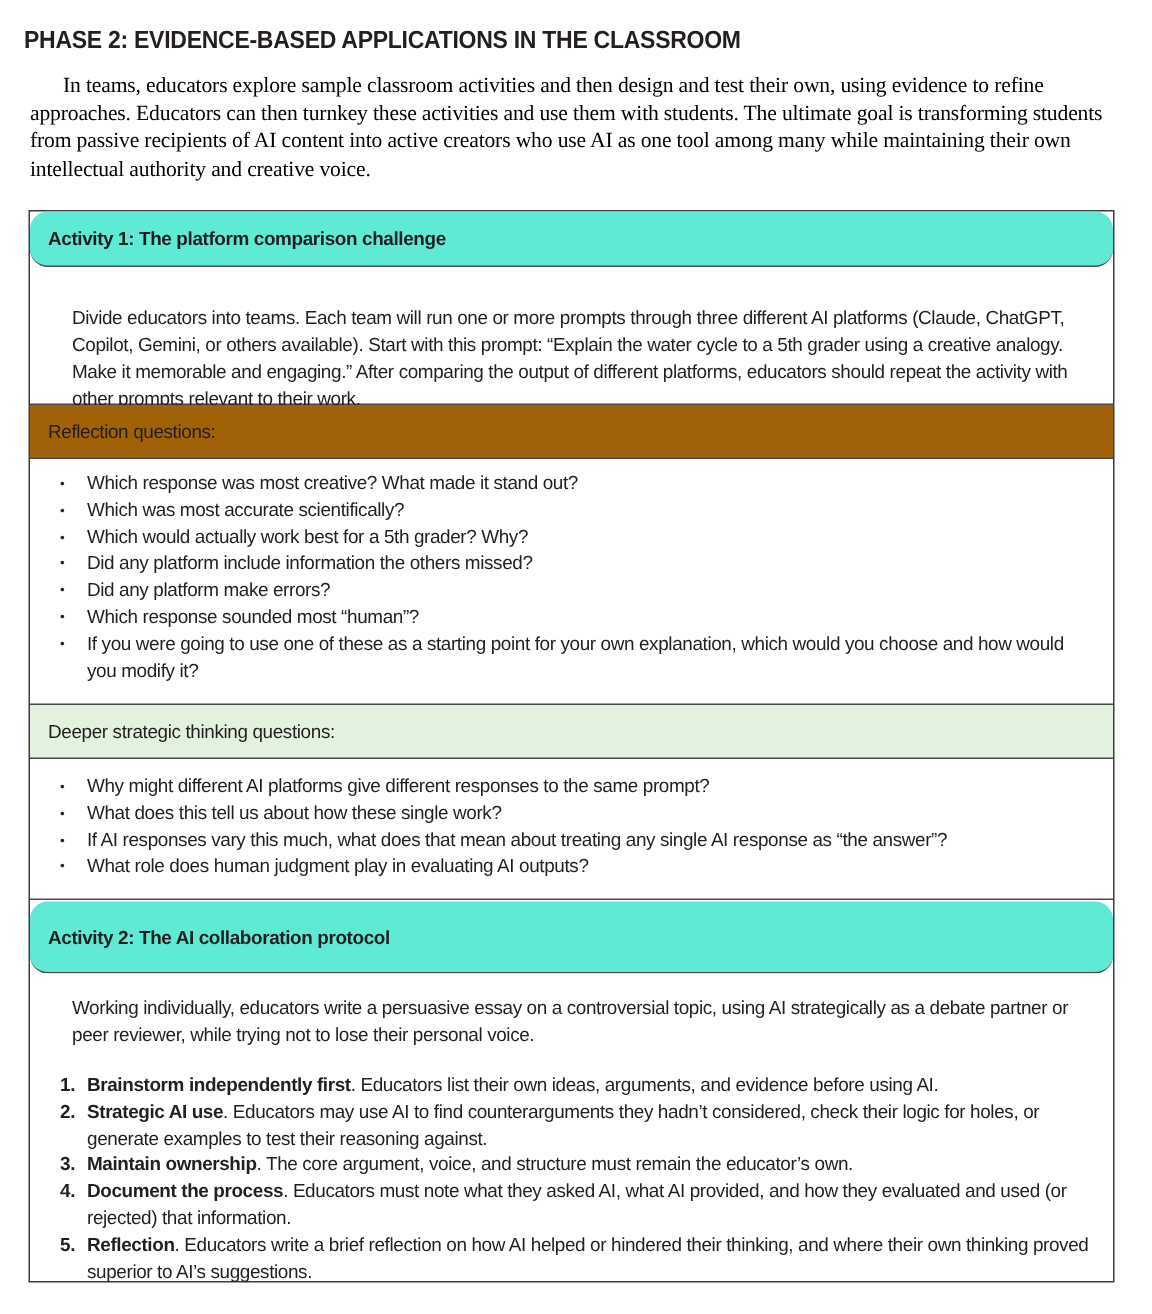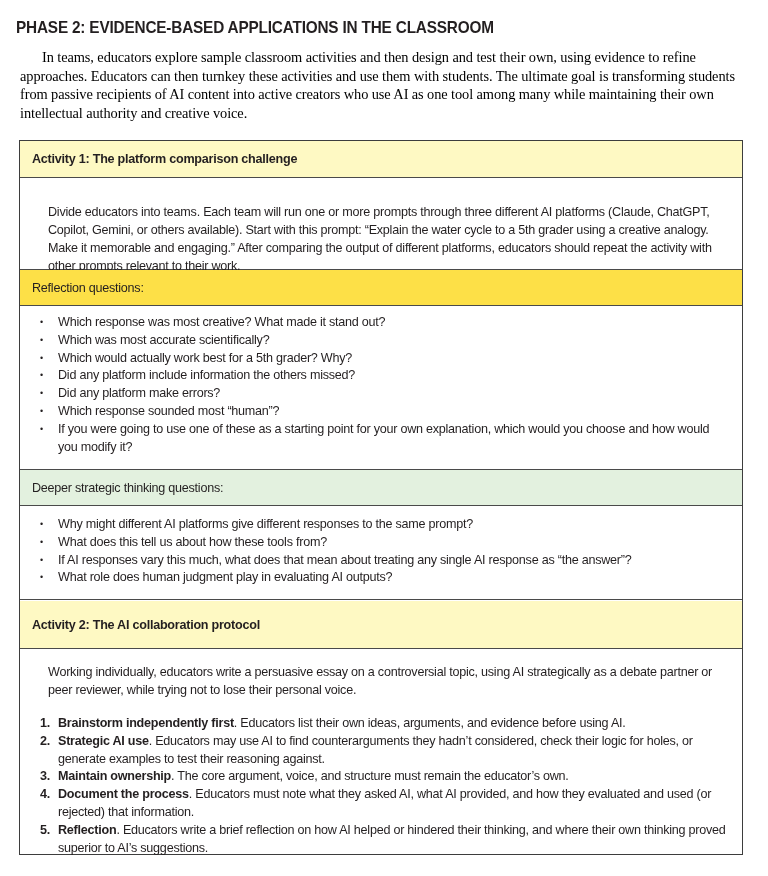--- a/index.html
+++ b/index.html
@@ -16,22 +16,22 @@
     color: #000000; text-indent: 22px; margin: 4px; letter-spacing: -0.1px;
   }
   .tbl {
     position: absolute; left: 19px; top: 140px; width: 724px; height: 715px;
     border: 1px solid #3d3d3d; box-sizing: border-box;
     font-family: "Liberation Sans", sans-serif; font-size: 12.6px; color: #231f20;
   }
   .row { position: absolute; left: 0; right: 0; border-bottom: 1px solid #4a4a4a; box-sizing: border-box; }
   .row.last { border-bottom: none; }
   .hdr { padding: 0 12px; display: flex; align-items: center; }
-  .peach { background: #fef9c3; }
-  .blue { background: #fde047; }
+  .peach { background: #5eead4; border-radius: 12px; }
+  .blue { background: #a16207; }
   .green { background: #e3f1df; }
   .bold { font-weight: bold; }
   .txt { letter-spacing: -0.25px; }
   .body { padding: 10px 12px 0 12px; line-height: 18px; }
   ul.bl { list-style: none; margin: 0; padding: 0; }
   ul.bl li { position: relative; padding-left: 26px; line-height: 17.8px; }
   ul.bl li::before { content: "•"; position: absolute; left: 8px; top: 0; font-size: 9px; }
   ol.nl { list-style: none; margin: 0; padding: 0; }
   ol.nl li { position: relative; padding-left: 26px; line-height: 17.8px; }
   ol.nl li .num { position: absolute; left: 8px; top: 0; font-weight: bold; }
@@ -69,21 +69,21 @@
     </ul>
   </div>
 
   <div class="row hdr green" style="top:329px; height:36px;">
     <span class="txt">Deeper strategic thinking questions:</span>
   </div>
 
   <div class="row body" style="top:365px; height:94px; padding-top:10px;">
     <ul class="bl">
       <li class="txt">Why might different AI platforms give different responses to the same prompt?</li>
-      <li class="txt">What does this tell us about how these tools from?</li>
+      <li class="txt">What does this tell us about how these single work?</li>
       <li class="txt">If AI responses vary this much, what does that mean about treating any single AI response as “the answer”?</li>
       <li class="txt">What role does human judgment play in evaluating AI outputs?</li>
     </ul>
   </div>
 
   <div class="row hdr peach" style="top:460px; height:48px;">
     <span class="bold txt">Activity 2: The AI collaboration protocol</span>
   </div>
 
   <div class="row body last" style="top:496px; height:217px; padding-top:10px;">

